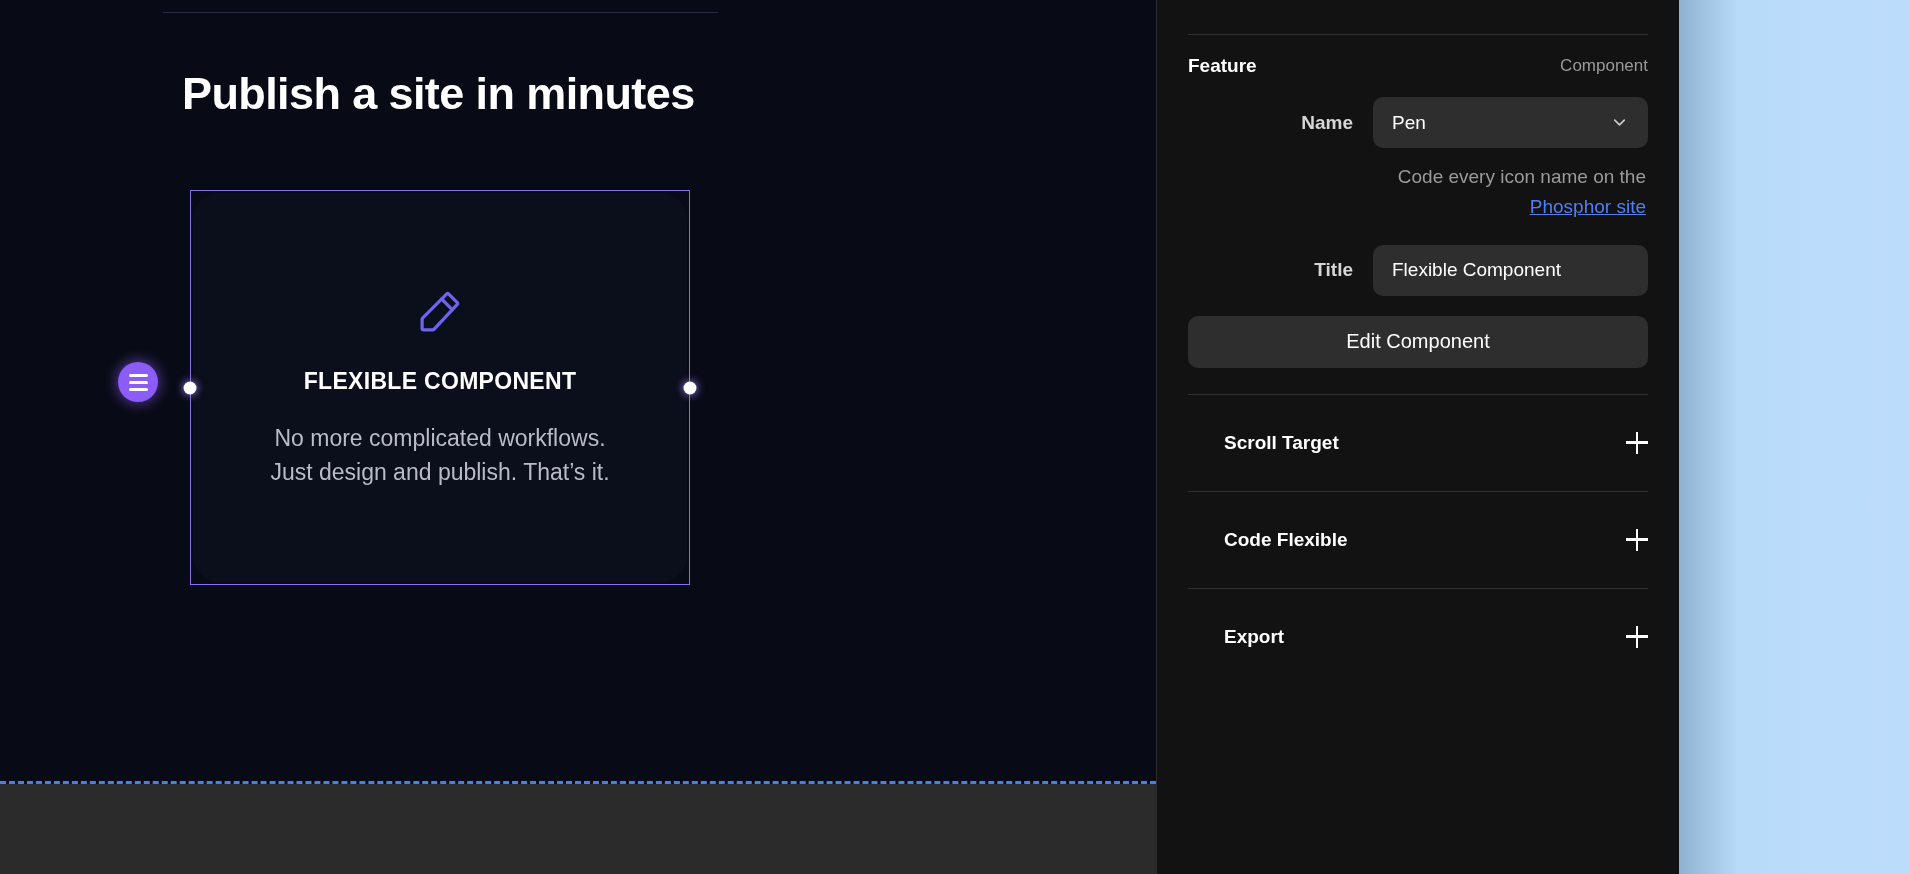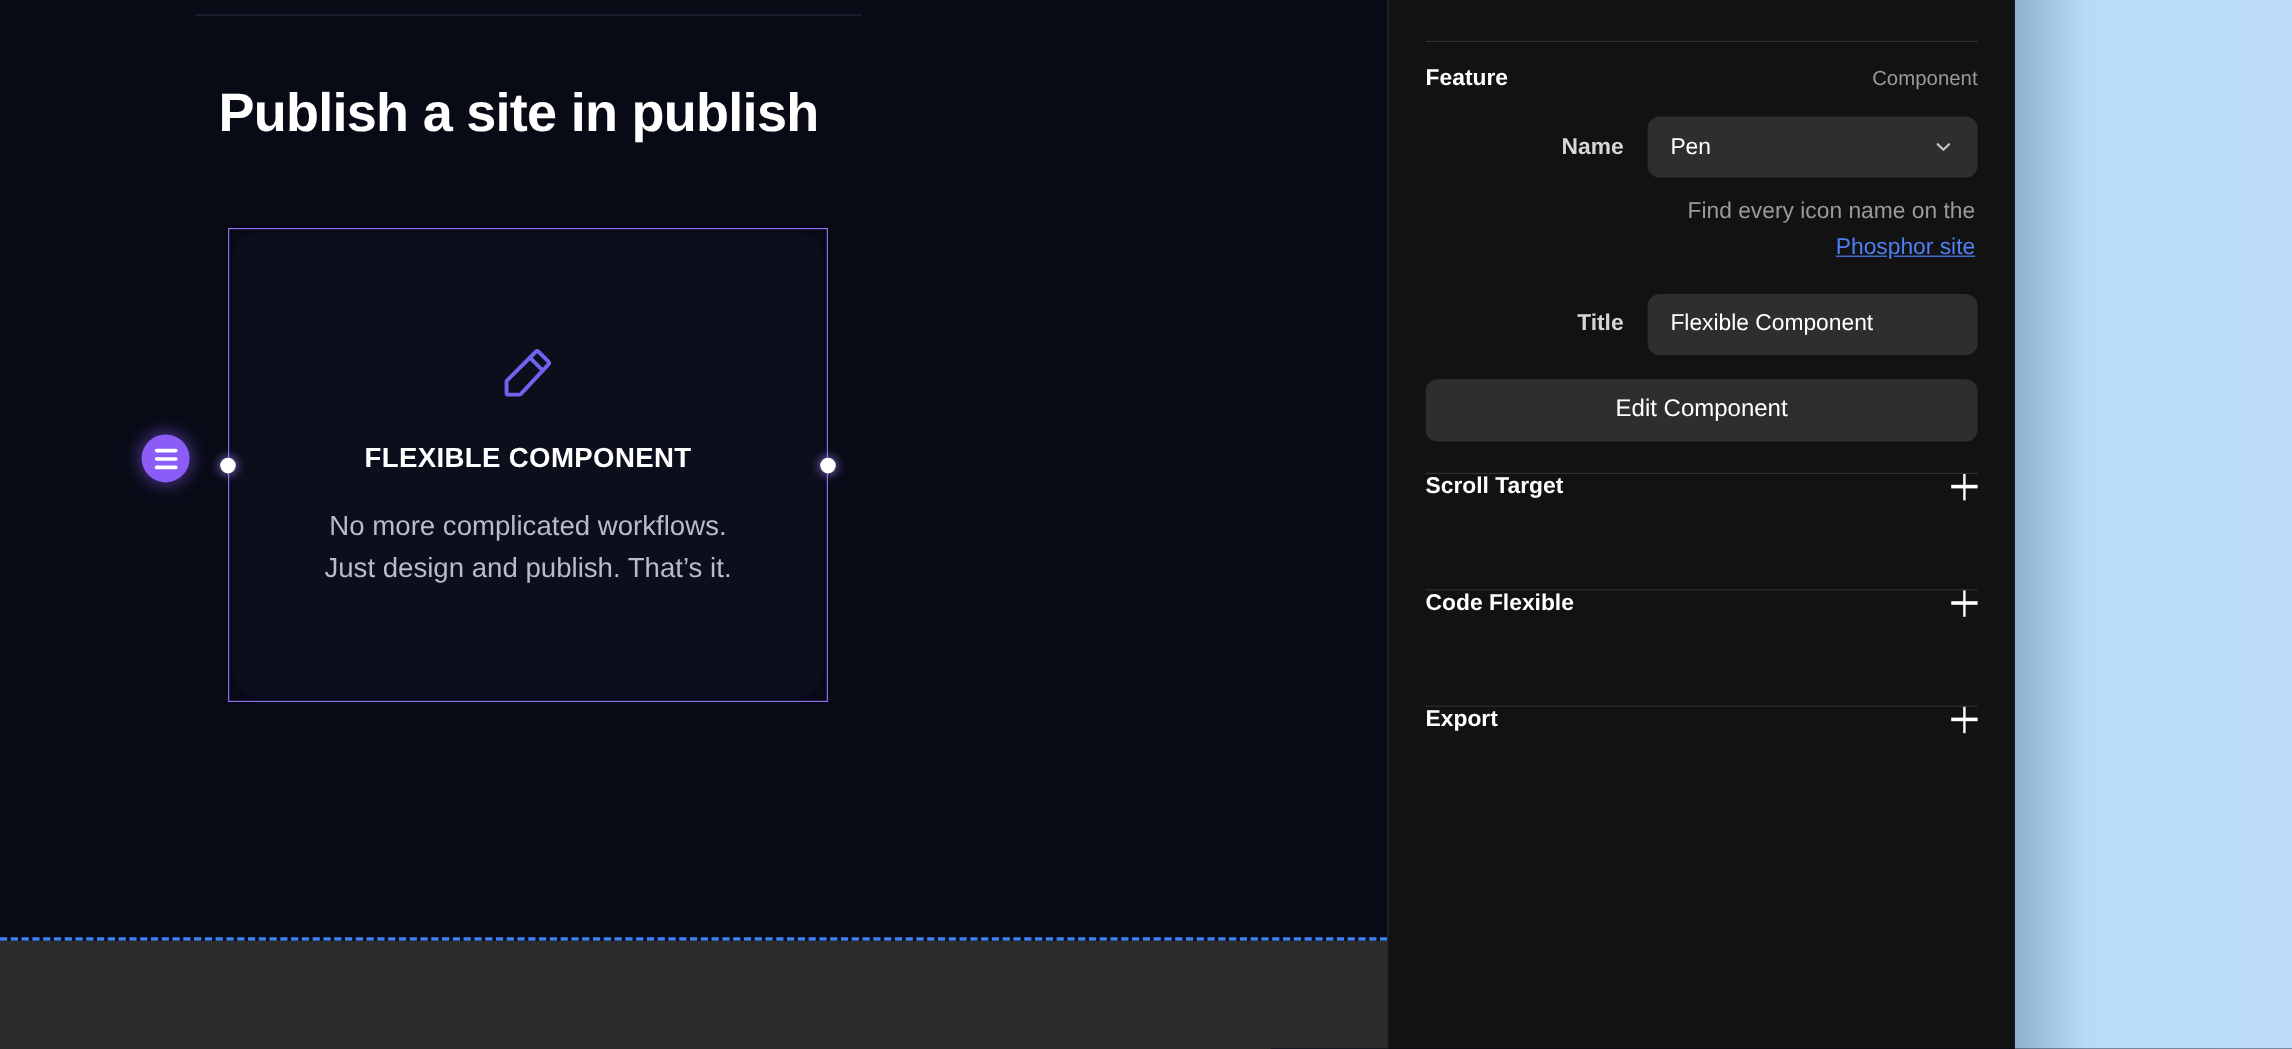--- a/index.html
+++ b/index.html
@@ -127,22 +127,23 @@
   .help a { color: #4f7ff5; text-decoration: underline; }
 
   .btn-edit {
     width: 100%; height: 52px; border-radius: 10px;
     background: #2e2e2e; border: none; color: #ffffff;
     font-size: 20px; font-family: inherit; cursor: pointer;
     margin-top: 6px;
   }
 
   .collapse-row {
-    display: flex; justify-content: space-between;
+    display: flex; align-items: center; justify-content: space-between;
     height: 96px;
+    margin-left: 36px;
   }
   .collapse-title { font-size: 19px; font-weight: 700; color: #ffffff; }
   .plus {
     width: 22px; height: 22px; position: relative; cursor: pointer;
   }
   .plus::before, .plus::after {
     content: ""; position: absolute; background: #ffffff;
   }
   .plus::before { left: 0; top: 9.5px; width: 22px; height: 2.4px; }
   .plus::after  { top: 0; left: 9.5px; height: 22px; width: 2.4px; }
@@ -155,21 +156,21 @@
 </style>
 </head>
 <body>
 
 <div class="app">
 
   <div class="canvas">
 
     <div class="top-divider"></div>
 
-    <div class="headline">Publish a site in publish</div>
+    <div class="headline">Publish a site in minutes</div>
 
     <div class="card-wrap">
       <div class="card-sel-border"></div>
 
       <div class="card">
         <span class="pen-icon">
           <svg width="52" height="52" viewBox="0 0 256 256" fill="none" stroke="#6f63ef" stroke-width="16" stroke-linecap="round" stroke-linejoin="round">
             <path d="M92.7 216H48a8 8 0 0 1-8-8v-44.7a8 8 0 0 1 2.3-5.6L160 40a8 8 0 0 1 11.3 0l40.7 40.7a8 8 0 0 1 0 11.3L98.3 213.7a8 8 0 0 1-5.6 2.3Z"></path>
             <line x1="136" y1="64" x2="188" y2="116"></line>
           </svg>
@@ -207,21 +208,21 @@
         <span>Pen</span>
         <span class="chev">
           <svg width="19" height="19" viewBox="0 0 24 24" fill="none" stroke="currentColor" stroke-width="2.2" stroke-linecap="round" stroke-linejoin="round">
             <polyline points="6 9 12 15 18 9"></polyline>
           </svg>
         </span>
       </div>
     </div>
 
     <div class="help">
-      <span>Find every icon name on the </span><a>Phosphor site</a>
+      <span>Code every icon name on the </span><a>Phosphor site</a>
     </div>
 
     <div class="row">
       <span class="row-label">Title</span>
       <div class="field">
         <span>Flexible Component</span>
       </div>
     </div>
 
 

